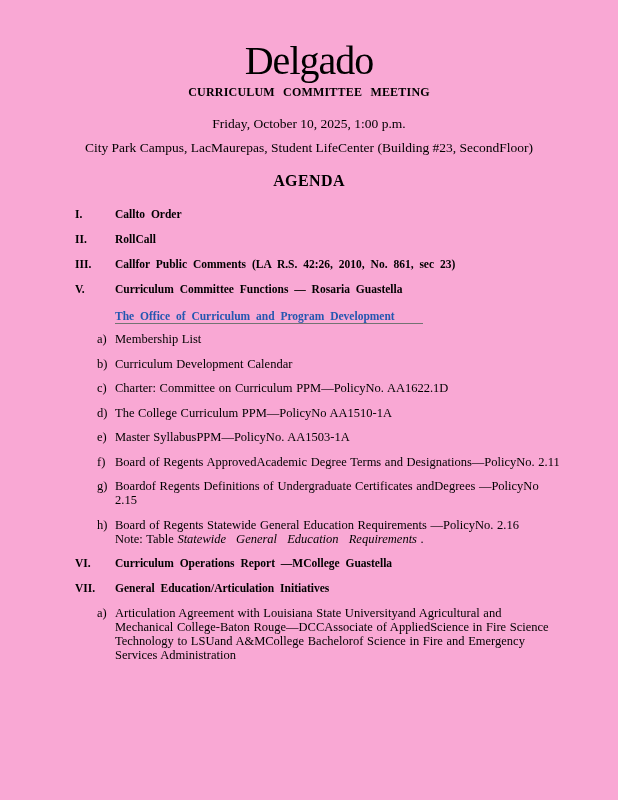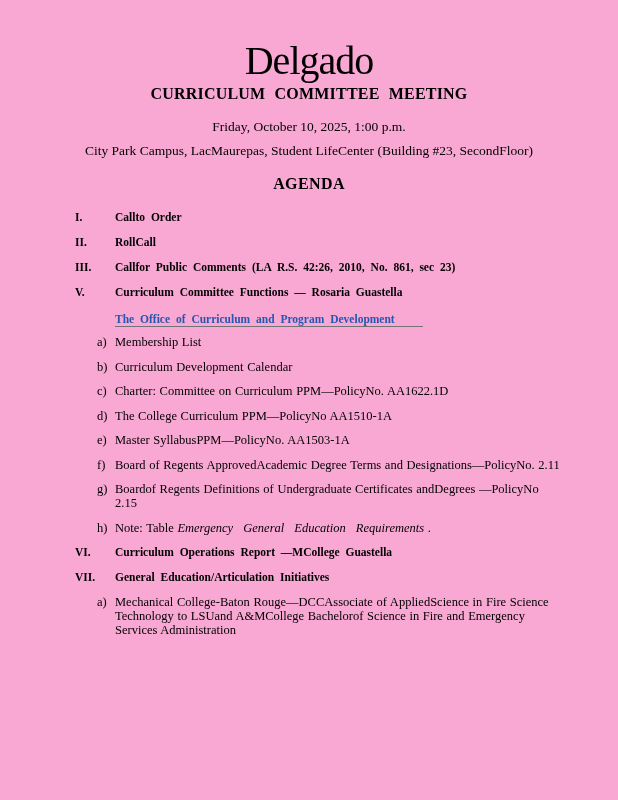--- a/index.html
+++ b/index.html
@@ -19,21 +19,21 @@
   }
   .logo-sub{
     display:flex;justify-content:center;gap:18px;
     margin-top:-8px;position:relative;z-index:-1;
   }
   .logo-sub span{
     font-size:6px;font-weight:bold;letter-spacing:2.5px;
     border-bottom:1.5px solid #000;padding-bottom:1px;color:#222;
   }
   
-  .meeting-title{font-size:16px;font-weight:bold;word-spacing:5px;letter-spacing:.2px;margin-top:7px;font-family:Liberation Serif, serif;}
+  .meeting-title{font-size:12px;font-weight:bold;word-spacing:5px;letter-spacing:.2px;margin-top:7px;font-family:Liberation Serif, serif;}
   .date-line{font-size:13.5px;margin-top:16px;}
   .location-line{font-size:13.5px;margin-top:8px;}
   .agenda-heading{font-size:16px;font-weight:bold;word-spacing:4px;letter-spacing:.4px;margin-top:16px;margin-bottom:17px;}
   
   .item{
     display:grid;grid-template-columns:40px 1fr;
     margin:0 55px 11px 75px;
     font-weight:bold;font-size:11.5px;line-height:14px;word-spacing:3px;
   }
   .item.tight{margin-bottom:10px;}
@@ -132,37 +132,39 @@
       <span>g)</span>
       <div class="txt">
         <div>Boardof Regents Definitions of Undergraduate Certificates andDegrees —PolicyNo</div>
         <div>2.15</div>
       </div>
     </div>
 
     <div class="sub">
       <span>h)</span>
       <div class="txt">
-        <div class="note"><span>Note: Table </span><i>Emergency General Education Requirements</i><span> .</span></div>
+        <div>Board of Regents Statewide General Education Requirements —PolicyNo. 2.16</div>
+        <div class="note"><span>Note: Table </span><i>Statewide General Education Requirements</i><span> .</span></div>
       </div>
     </div>
 
     <div class="item">
       <span>VI.</span>
       <span>Curriculum Operations Report —MCollege Guastella</span>
     </div>
 
     <div class="item">
       <span>VII.</span>
       <span>General Education/Articulation Initiatives</span>
     </div>
 
     <div class="sub">
       <span>a)</span>
       <div class="txt multiline">
+        <div>Articulation Agreement with Louisiana State Universityand Agricultural and</div>
         <div>Mechanical College-Baton Rouge—DCCAssociate of AppliedScience in Fire Science</div>
         <div>Technology to LSUand A&amp;MCollege Bachelorof Science in Fire and Emergency</div>
         <div>Services Administration</div>
       </div>
     </div>
 
   </main>
 </div>
 
 </body></html>

